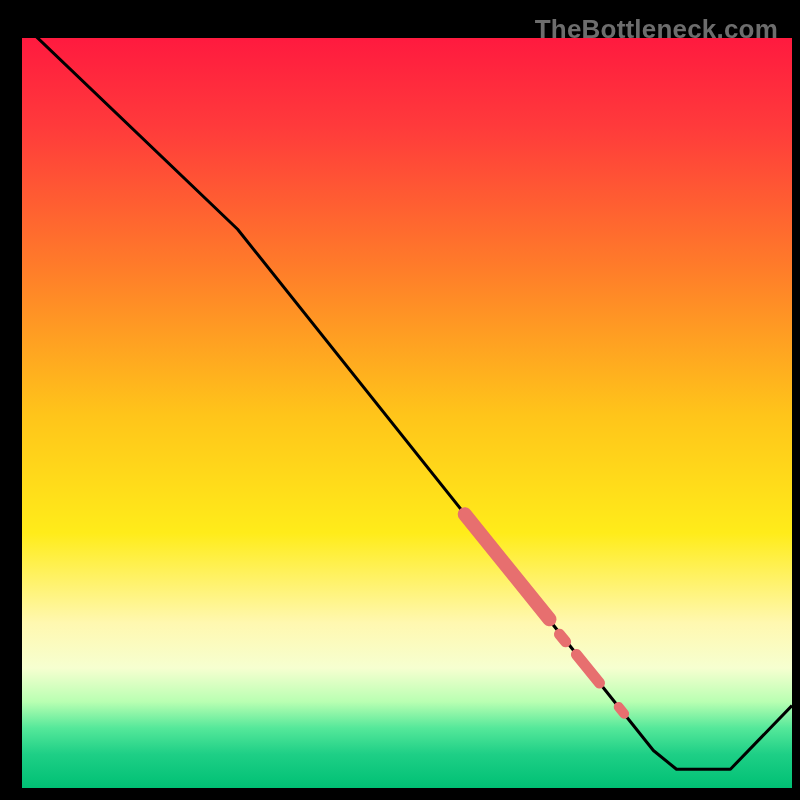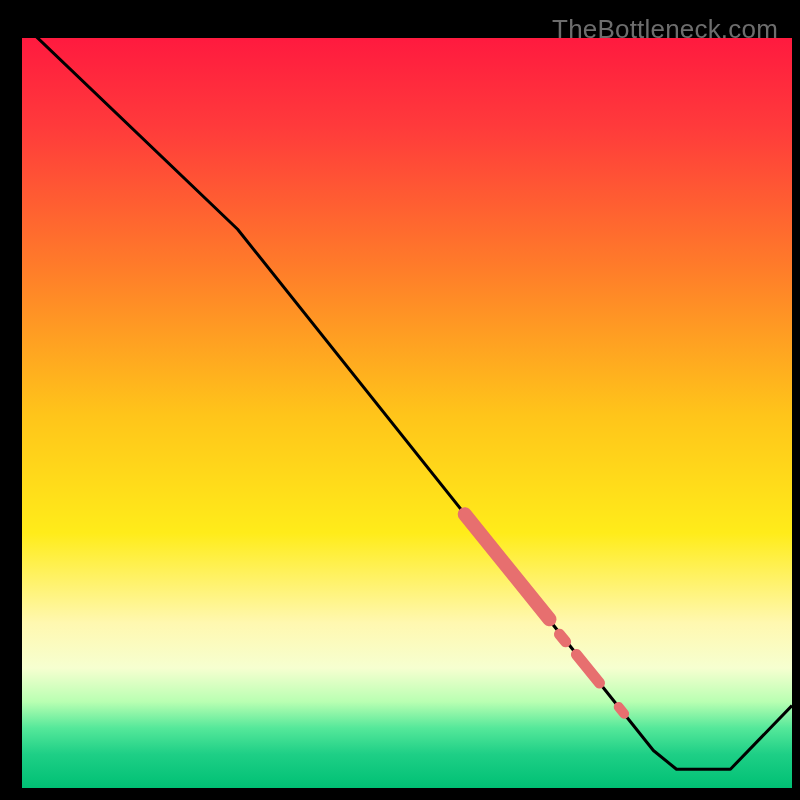--- a/index.html
+++ b/index.html
@@ -26,21 +26,21 @@
     width: 770px;
     height: 750px;
     overflow: hidden;
   }
   .watermark {
     position: absolute;
     top: 6px;
     right: 14px;
     color: #6d6d6d;
     font-size: 26px;
-    font-weight: 400;
+    font-weight: 700;
     letter-spacing: 0.2px;
     user-select: none;
   }
   svg { display: block; }
 </style>
 </head>
 <body>
 
 <div class="frame">
   <div class="watermark">TheBottleneck.com</div>

